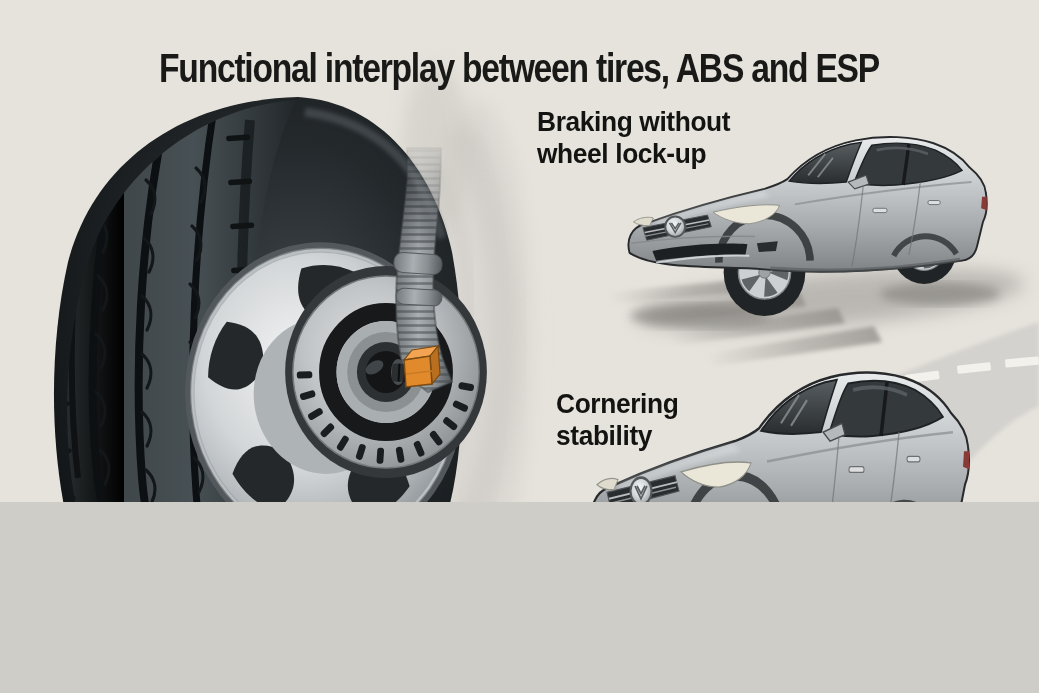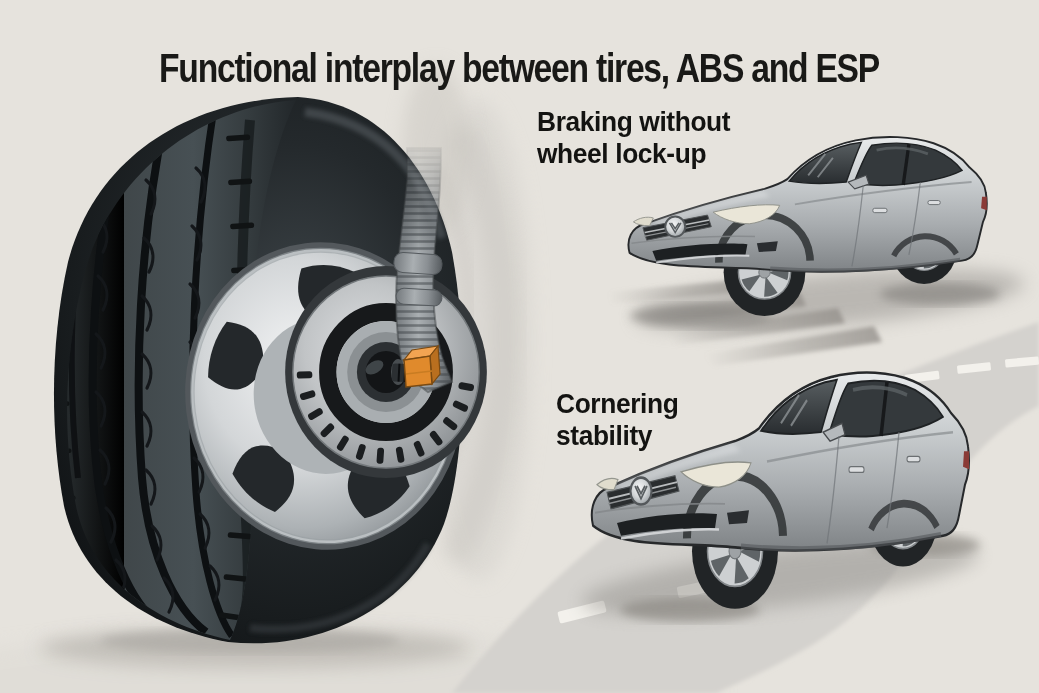--- a/index.html
+++ b/index.html
@@ -1,17 +1,17 @@
 <!DOCTYPE html>
 <html><head>
 <meta charset="utf-8">
 <style>
   html,body{margin:0;padding:0;background:#cfcdc8;}
   .canvas{
-    position:relative;width:1039px;height:693px;overflow:hidden;
+    position:relative;width:1039px;height:502px;overflow:hidden;
     background:#e6e3dd;font-family:"Liberation Sans",sans-serif;
   }
   .scene{position:absolute;left:0;top:0;}
   .title{
     position:absolute;top:24px;left:0;width:100%;text-align:center;
     color:#191917;white-space:nowrap;
   }
   .title span{
     display:inline-block;font-size:41px;font-weight:bold;letter-spacing:-1.5px;
     transform:scaleX(.82);transform-origin:center;

